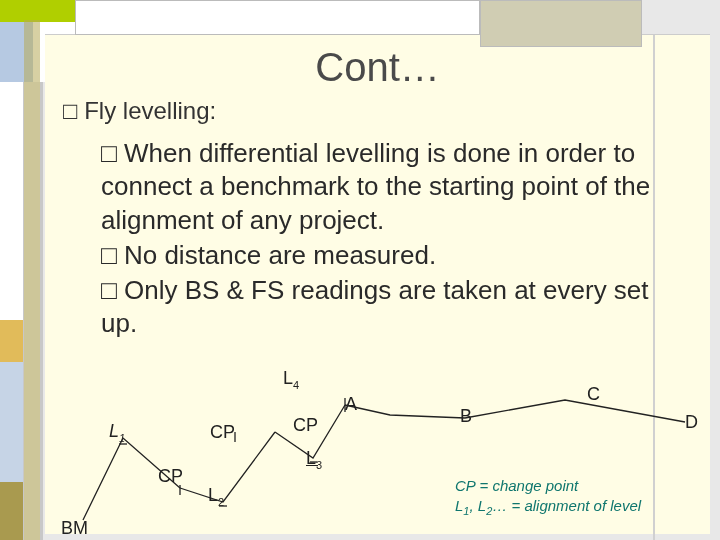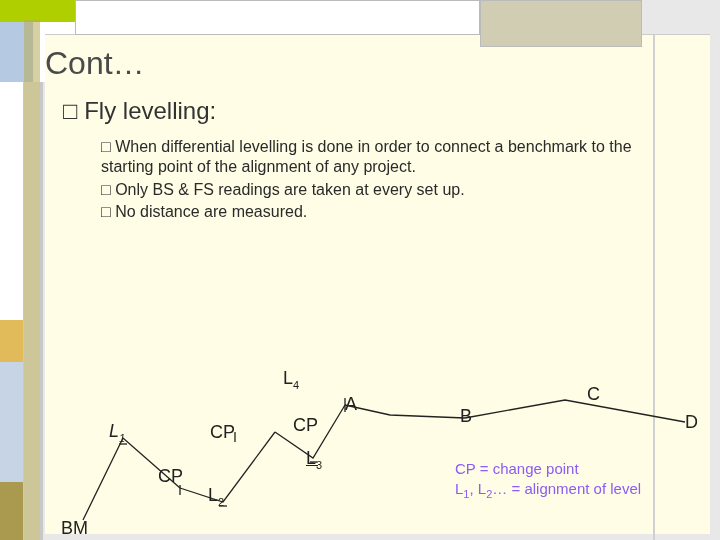--- a/index.html
+++ b/index.html
@@ -34,53 +34,54 @@
     position: absolute;
     left: 45px; top: 34px;
     width: 665px; height: 500px;
     background: #fffde5;
     border-top: 1px solid #ccc;
   }
   .right-v { position:absolute; right: 55px; top: 0; width: 0; height: 540px; border-left: 2px solid #d0d0d0; }
   .title {
     position: absolute;
     top: 10px; left: 0; width: 665px;
-    text-align: left;
-    font-size: 32px;
+    text-align: center;
+    font-size: 40px;
     color: #4a4a4a;
   }
   .bullet-main {
     position: absolute;
     top: 62px; left: 18px;
     font-size: 24px;
     color: #333;
   }
   .sq { font-family: Arial; }
   .sub-bullets {
     position: absolute;
     top: 102px; left: 56px;
     width: 570px;
-    font-size: 16px;
+    font-size: 26px;
     color: #2a2a2a;
     line-height: 1.28;
   }
   .sub-bullets .row { margin-bottom: 2px; }
   .diagram {
     position: absolute;
     left: 0; top: 335px;
     width: 665px; height: 165px;
   }
   .dlabel { position: absolute; font-size: 18px; color: #222; }
   .sub { font-size: 11px; vertical-align: sub; }
   .legend {
     position: absolute;
-    left: 410px; top: 89px;
+    left: 410px; top: 106px;
     font-size: 15px;
-    color: #8b5cf6;
+    color: #0f766e;
     line-height: 1.35;
+    font-style: italic;
   }
   svg.lines { position: absolute; left: 0; top: 0; }
 </style>
 </head>
 <body>
 
 <div class="canvas">
 
   <div class="frame-rect top-lime"></div>
   <div class="frame-rect top-blue"></div>
@@ -101,25 +102,25 @@
       <span>Fly levelling:</span>
     </div>
 
     <div class="sub-bullets">
       <div class="row">
         <span class="sq">□</span>
         <span>When differential levelling is done in order to connect a benchmark to the starting point of the alignment of any project.</span>
       </div>
       <div class="row">
         <span class="sq">□</span>
-        <span>Only BS &amp; FS readings are taken at every set up.</span>
+        <span>No distance are measured.</span>
       </div>
       <div class="row">
         <span class="sq">□</span>
-        <span>No distance are measured.</span>
+        <span>Only BS &amp; FS readings are taken at every set up.</span>
       </div>
     </div>
 
     <div class="diagram">
       <svg class="lines" width="665" height="165">
 
         <g stroke="#222" stroke-width="1.3" fill="none">
 
           <path d="M38,150 L78,68 L135,118"></path>
 

